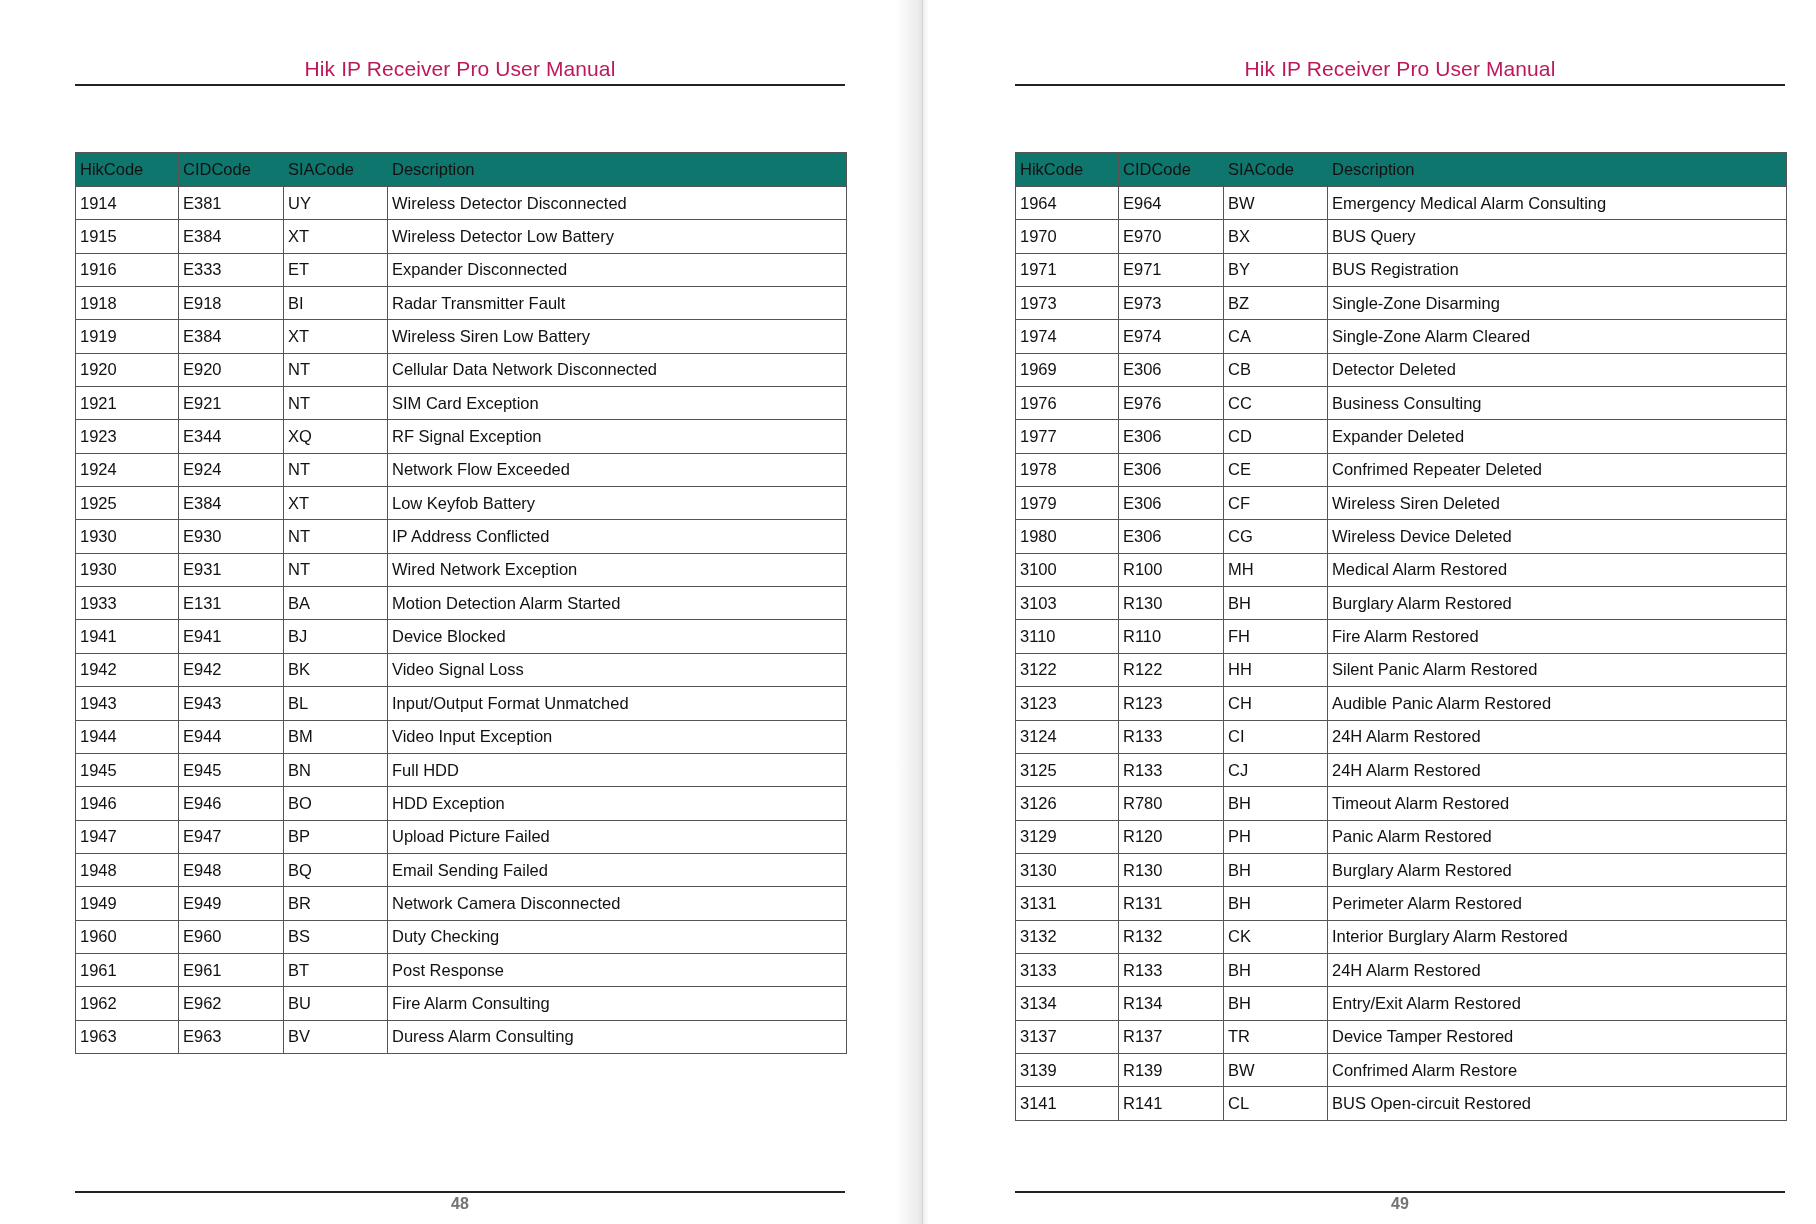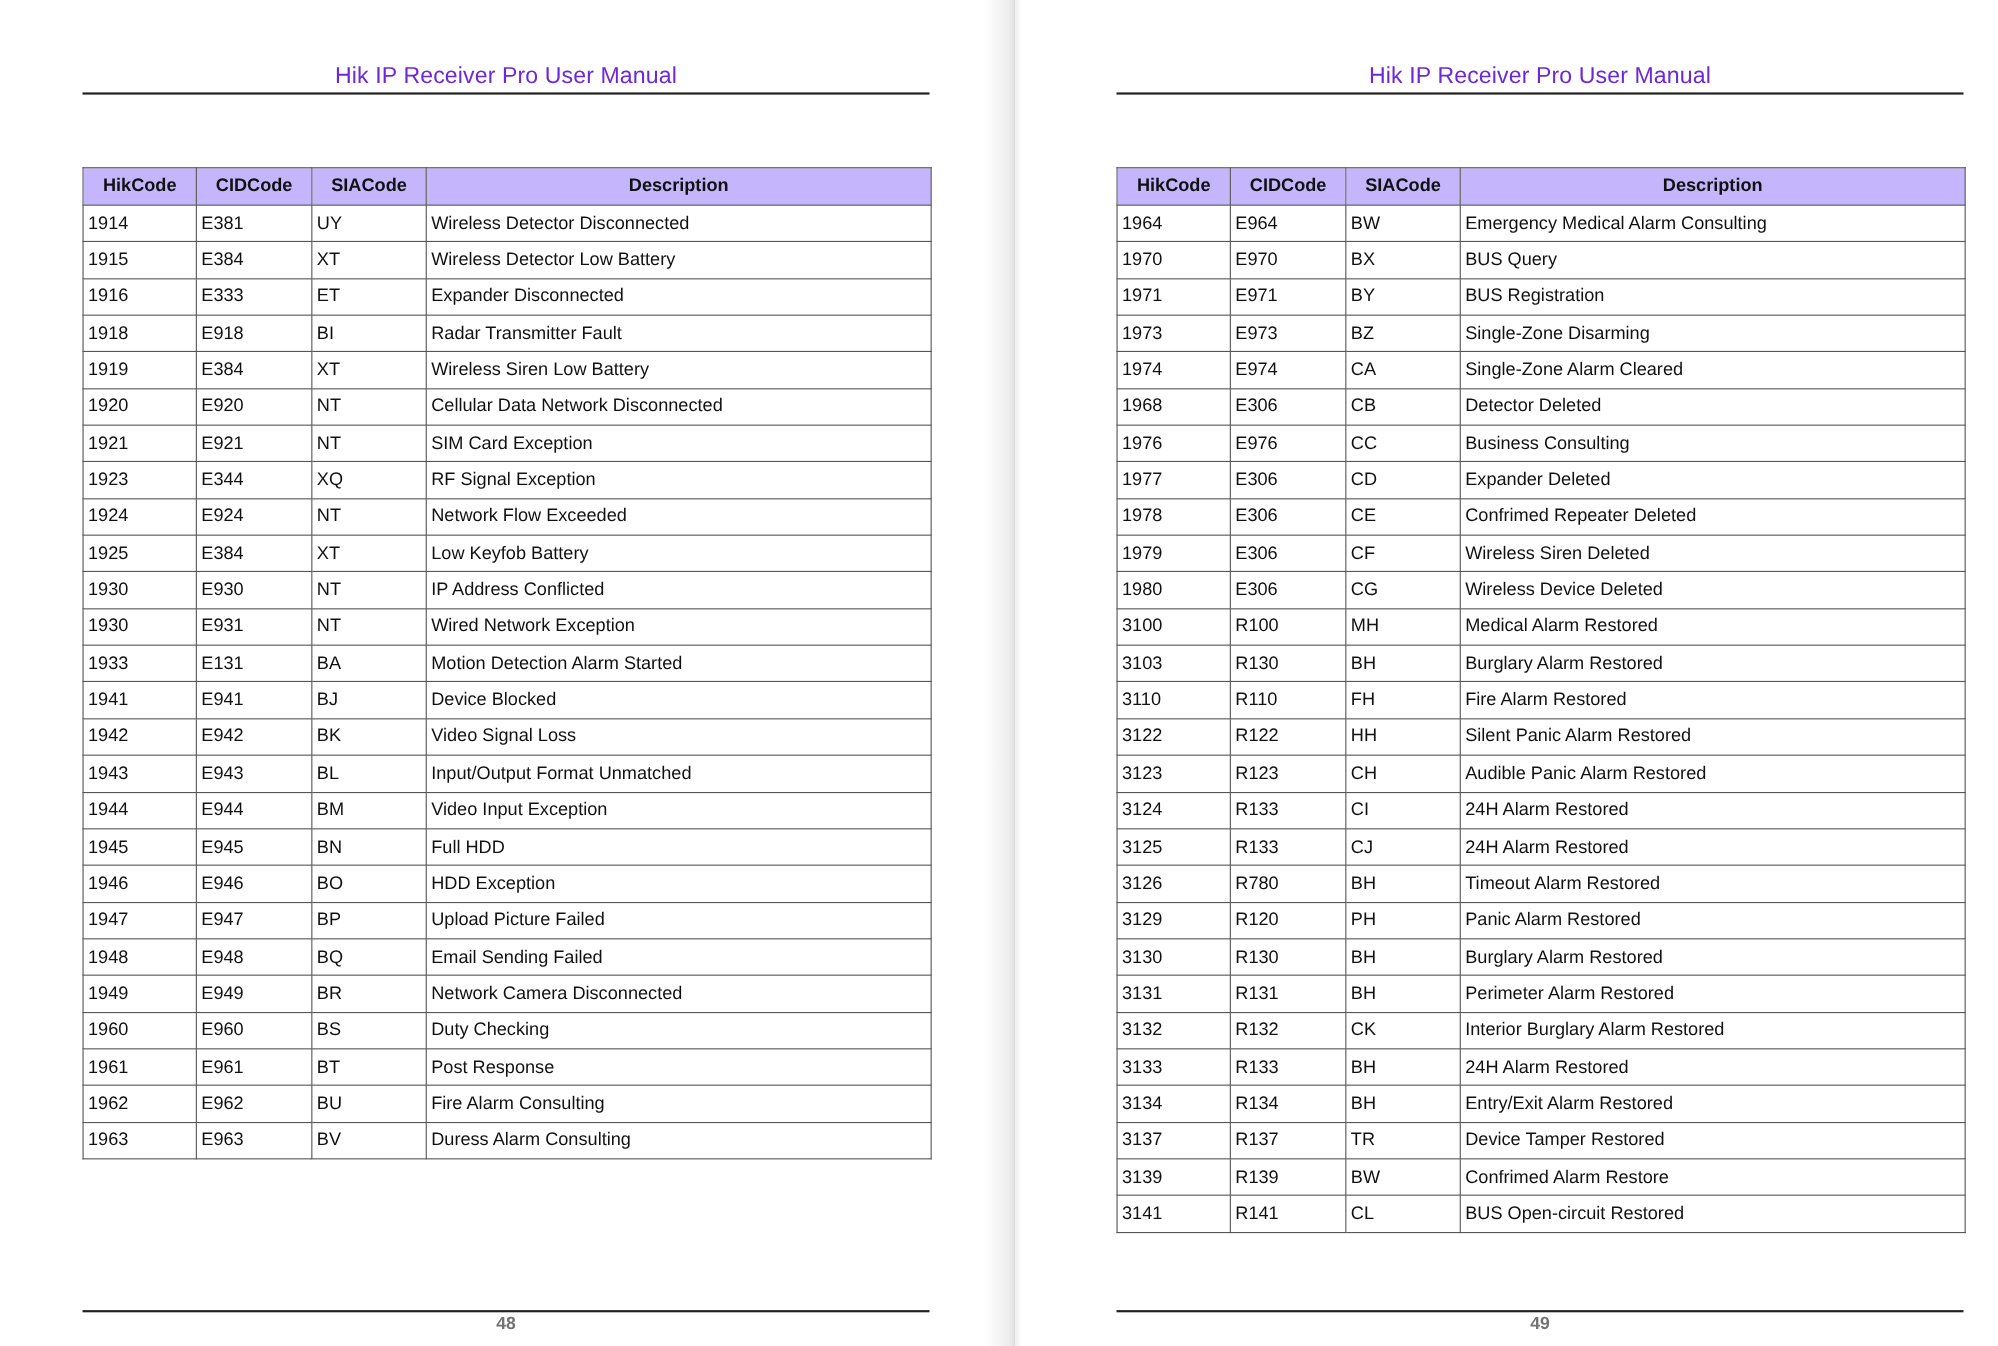--- a/index.html
+++ b/index.html
@@ -13,39 +13,39 @@
   .gutter-shade {
     position:absolute; top:0; left:895px; width:27px; height:1224px;
     background:linear-gradient(to right, rgba(255,255,255,0) 0%, #ececec 85%, #e2e2e2 100%);
   }
   .gutter-line { position:absolute; top:0; left:922px; width:1px; height:1224px; background:#d4d4d4; }
   .gutter-shadow { position:absolute; top:0; left:923px; width:6px; height:1224px;
     background:linear-gradient(to right, #eeeeee, rgba(255,255,255,0)); }
 
   .title {
     position:absolute; top:56px; width:770px; text-align:center;
-    font-size:21px; line-height:26px; color:#6d28d9; letter-spacing:0.1px;
+    font-size:21px; line-height:26px; color:#be185d; letter-spacing:0.1px;
   }
   .rule-top { position:absolute; top:84px; width:770px; height:2px; background:#222; }
   .rule-bottom { position:absolute; top:1191px; width:770px; height:2px; background:#222; }
   .pagenum {
     position:absolute; top:1194px; width:770px; text-align:center;
     font-size:16px; font-weight:bold; line-height:20px; color:#737373;
   }
 
   table.codes {
     position:absolute; top:152px; width:771px; border-collapse:collapse;
     table-layout:fixed; font-size:16.5px;
   }
   table.codes th, table.codes td {
     border:1px solid #555; padding:0 4px; height:32.35px; text-align:left;
     white-space:nowrap; overflow:hidden; color:#111;
   }
   table.codes th {
-    background:#c4b5fd; font-weight:bold; text-align:center; height:33px;
+    background:#0f766e; font-weight:normal; height:33px;
     font-size:16.5px;
   }
   table.codes col.c1 { width:103px; }
   table.codes col.c2 { width:105px; }
   table.codes col.c3 { width:104px; }
   table.codes col.c4 { width:459px; }
 </style>
 </head>
 <body>
 
@@ -277,21 +277,21 @@
           <td>BZ</td>
           <td>Single-Zone Disarming</td>
         </tr>
         <tr>
           <td>1974</td>
           <td>E974</td>
           <td>CA</td>
           <td>Single-Zone Alarm Cleared</td>
         </tr>
         <tr>
-          <td>1968</td>
+          <td>1969</td>
           <td>E306</td>
           <td>CB</td>
           <td>Detector Deleted</td>
         </tr>
         <tr>
           <td>1976</td>
           <td>E976</td>
           <td>CC</td>
           <td>Business Consulting</td>
         </tr>

